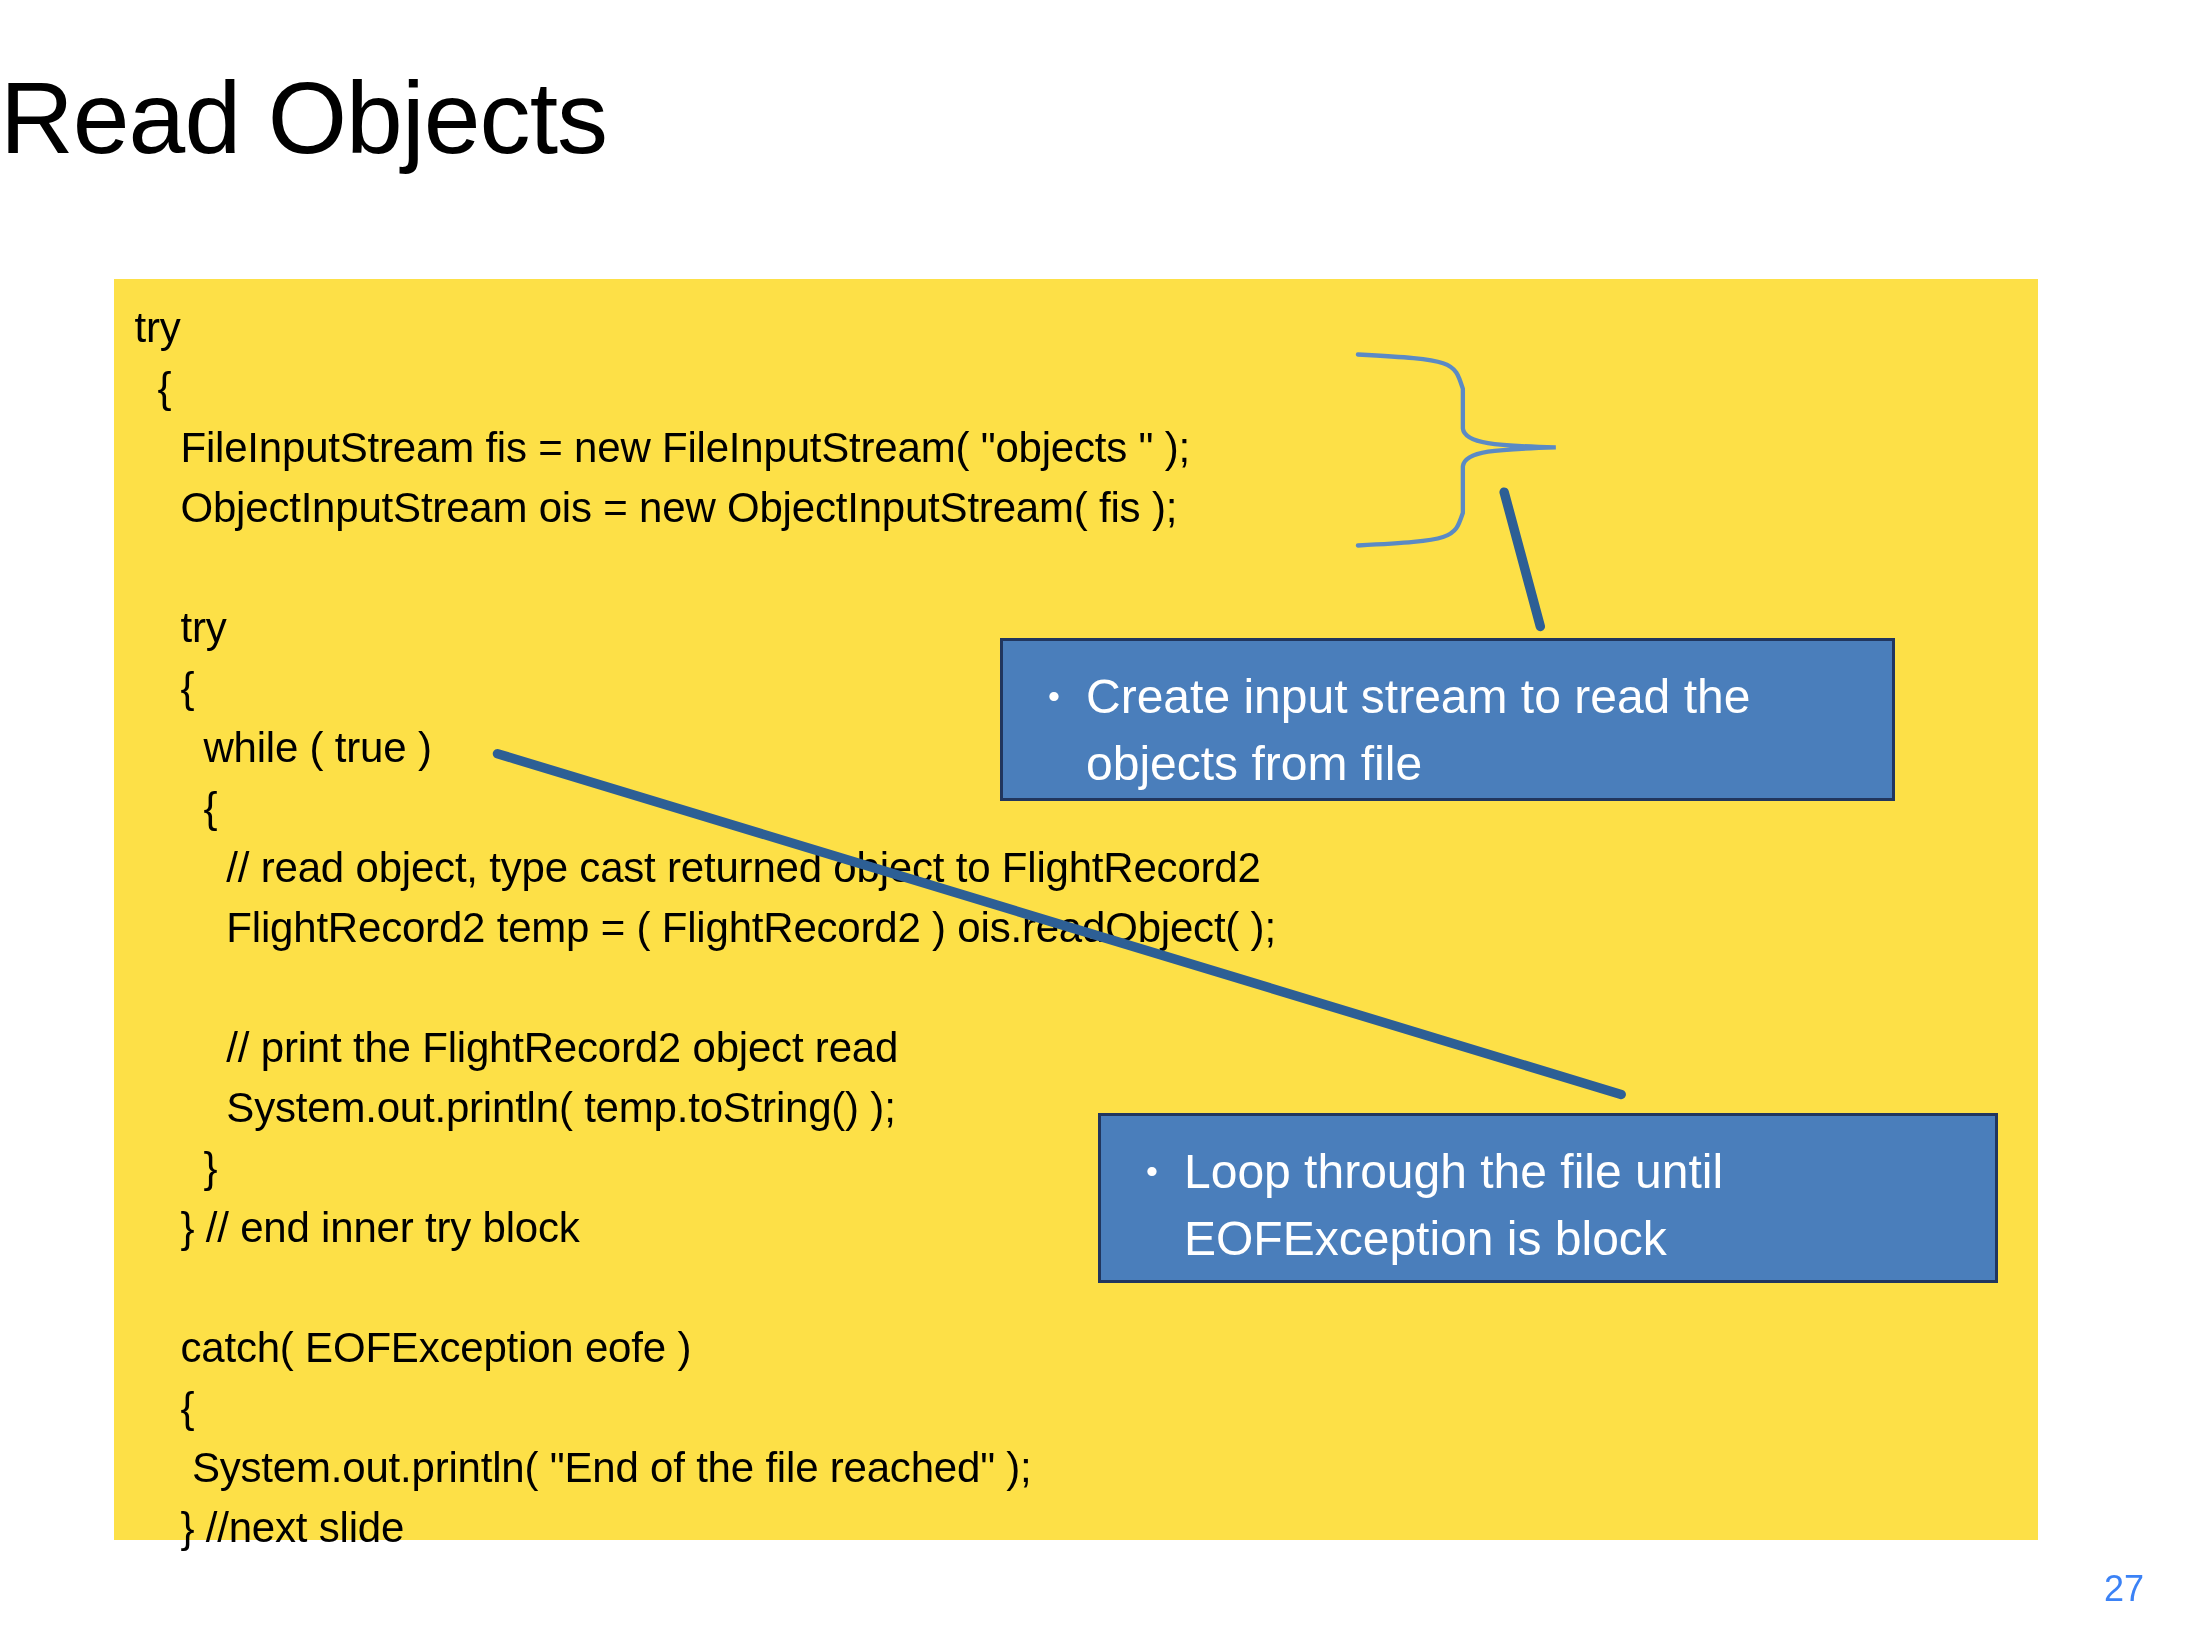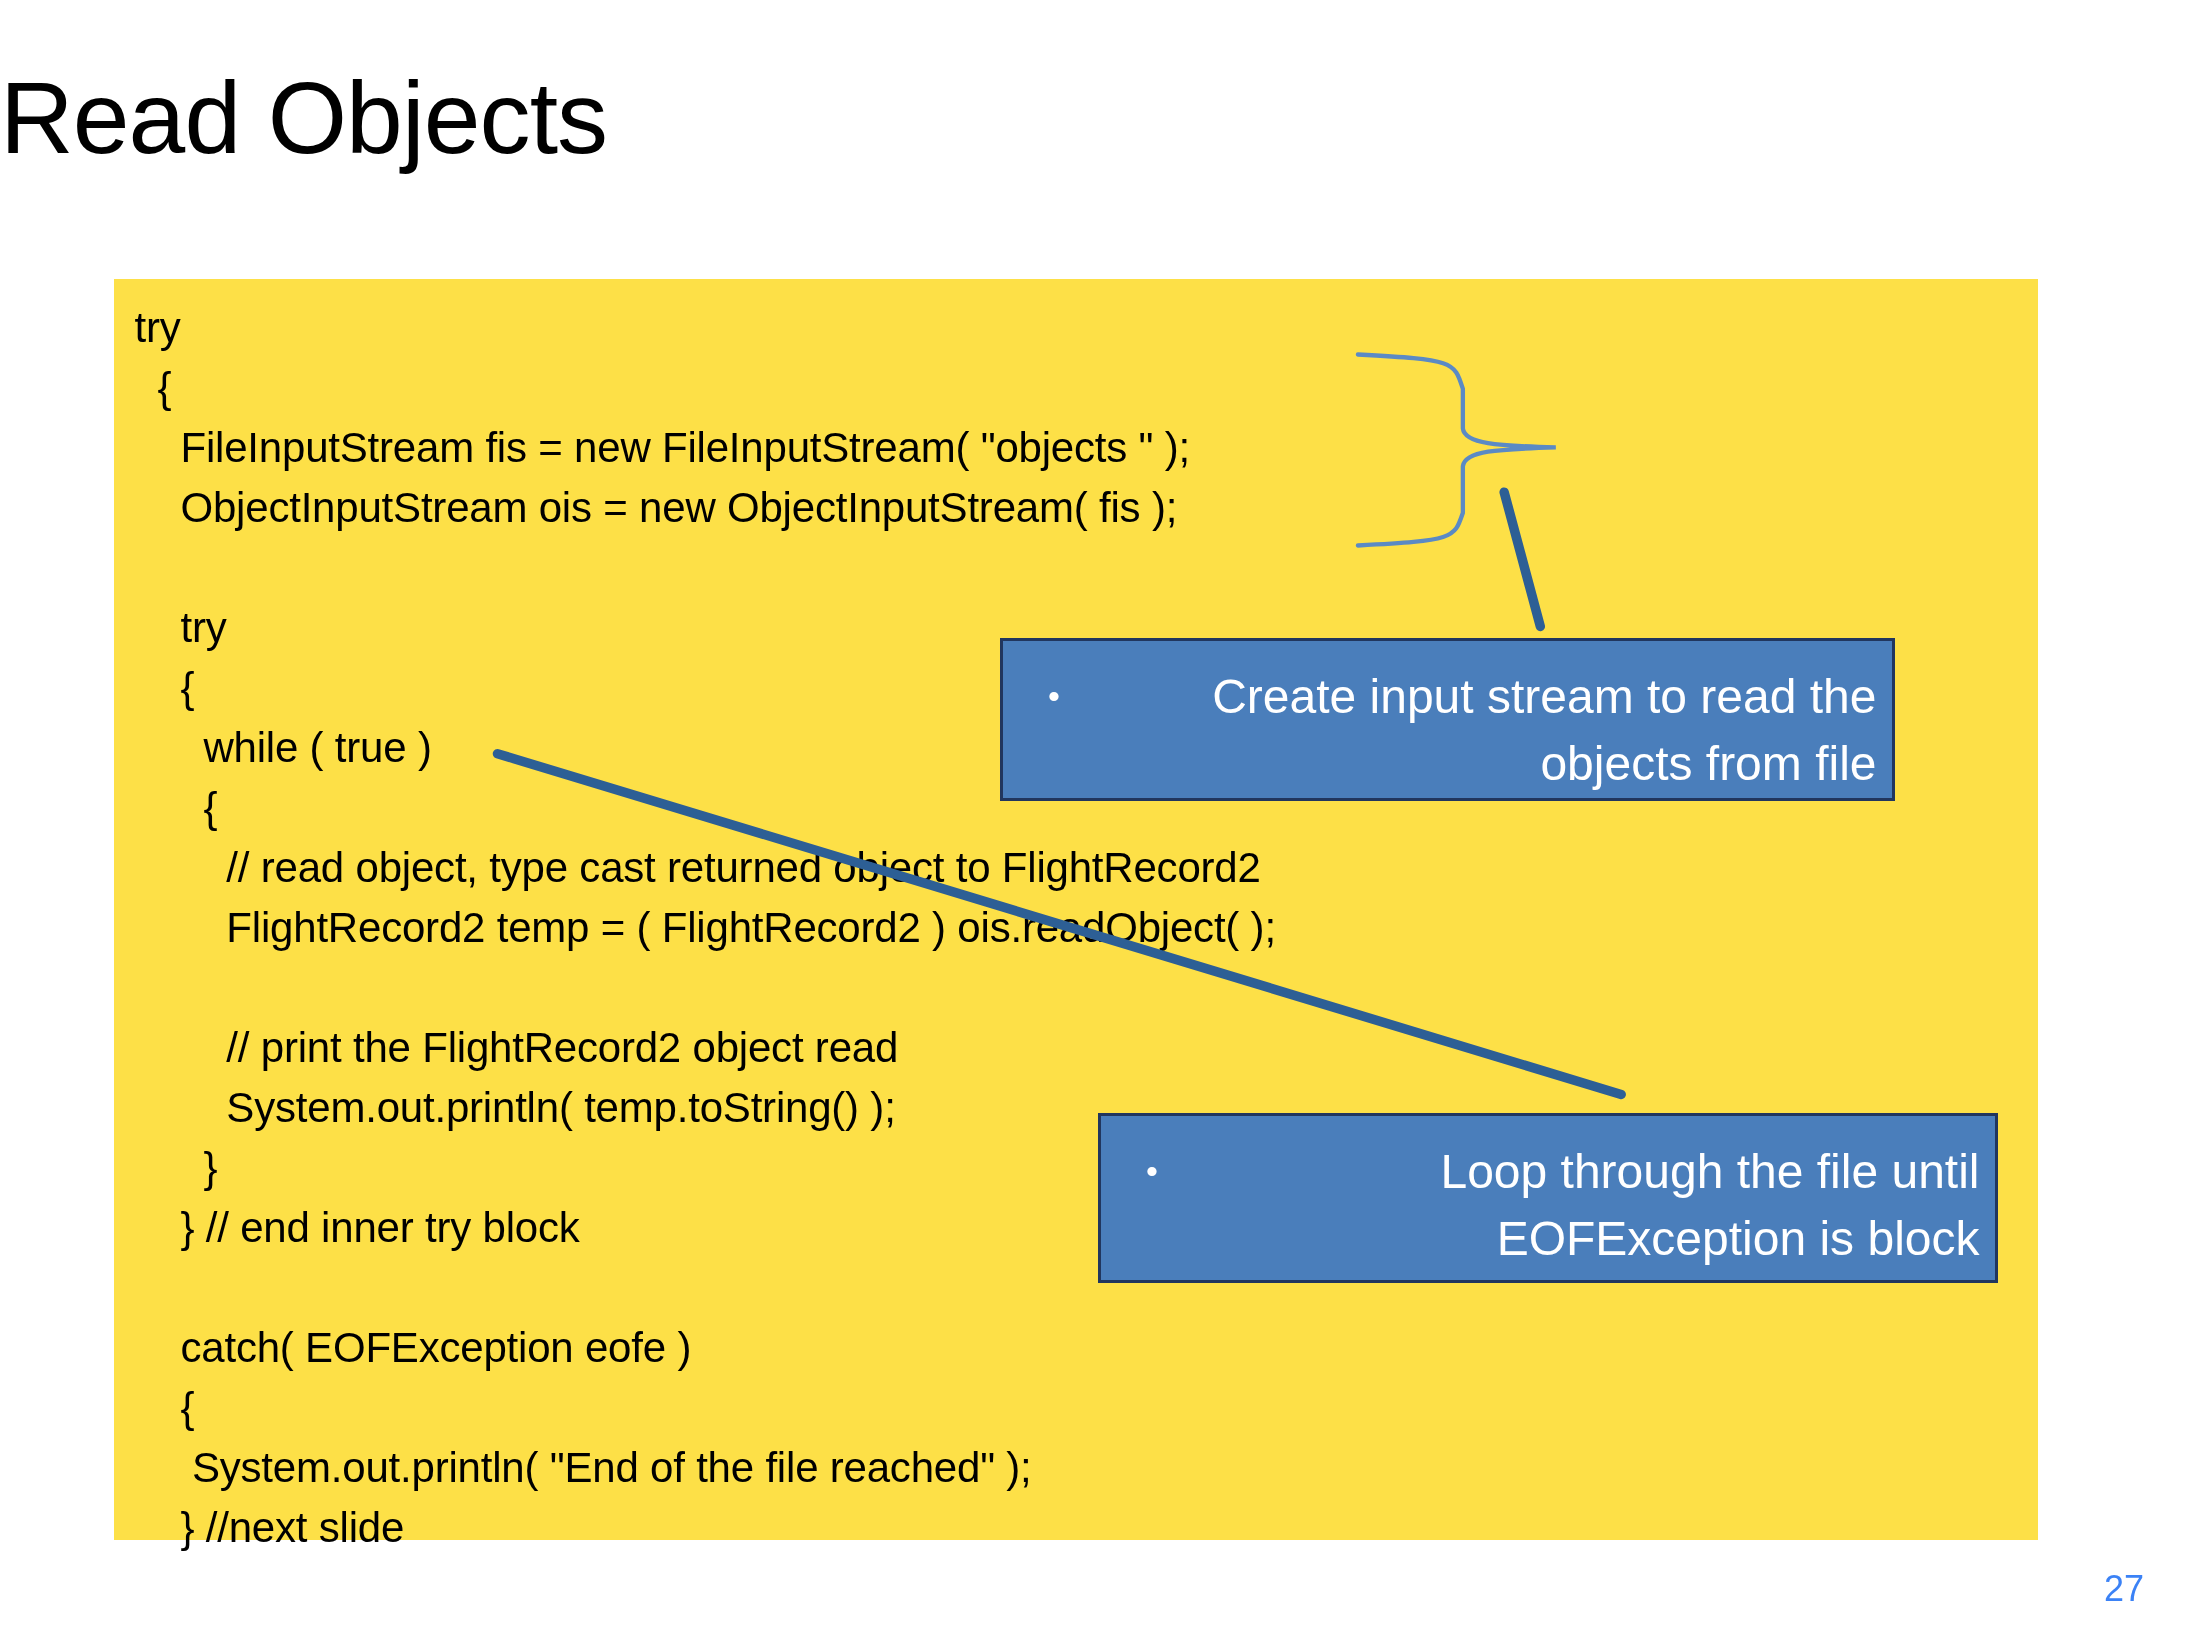--- a/index.html
+++ b/index.html
@@ -80,21 +80,20 @@
     width: 64px;
     flex: 0 0 64px;
     text-align: center;
   }
   .callout-text {
     color: #ffffff;
     font-family: "Liberation Sans", sans-serif;
     font-size: 48px;
     line-height: 67px;
     font-weight: 400;
-    text-align: right;
   }
 
   #callout-create-stream {
     left: 1000px;
     top: 638px;
     width: 895px;
     height: 163px;
   }
   #callout-loop-eof {
     left: 1098px;

